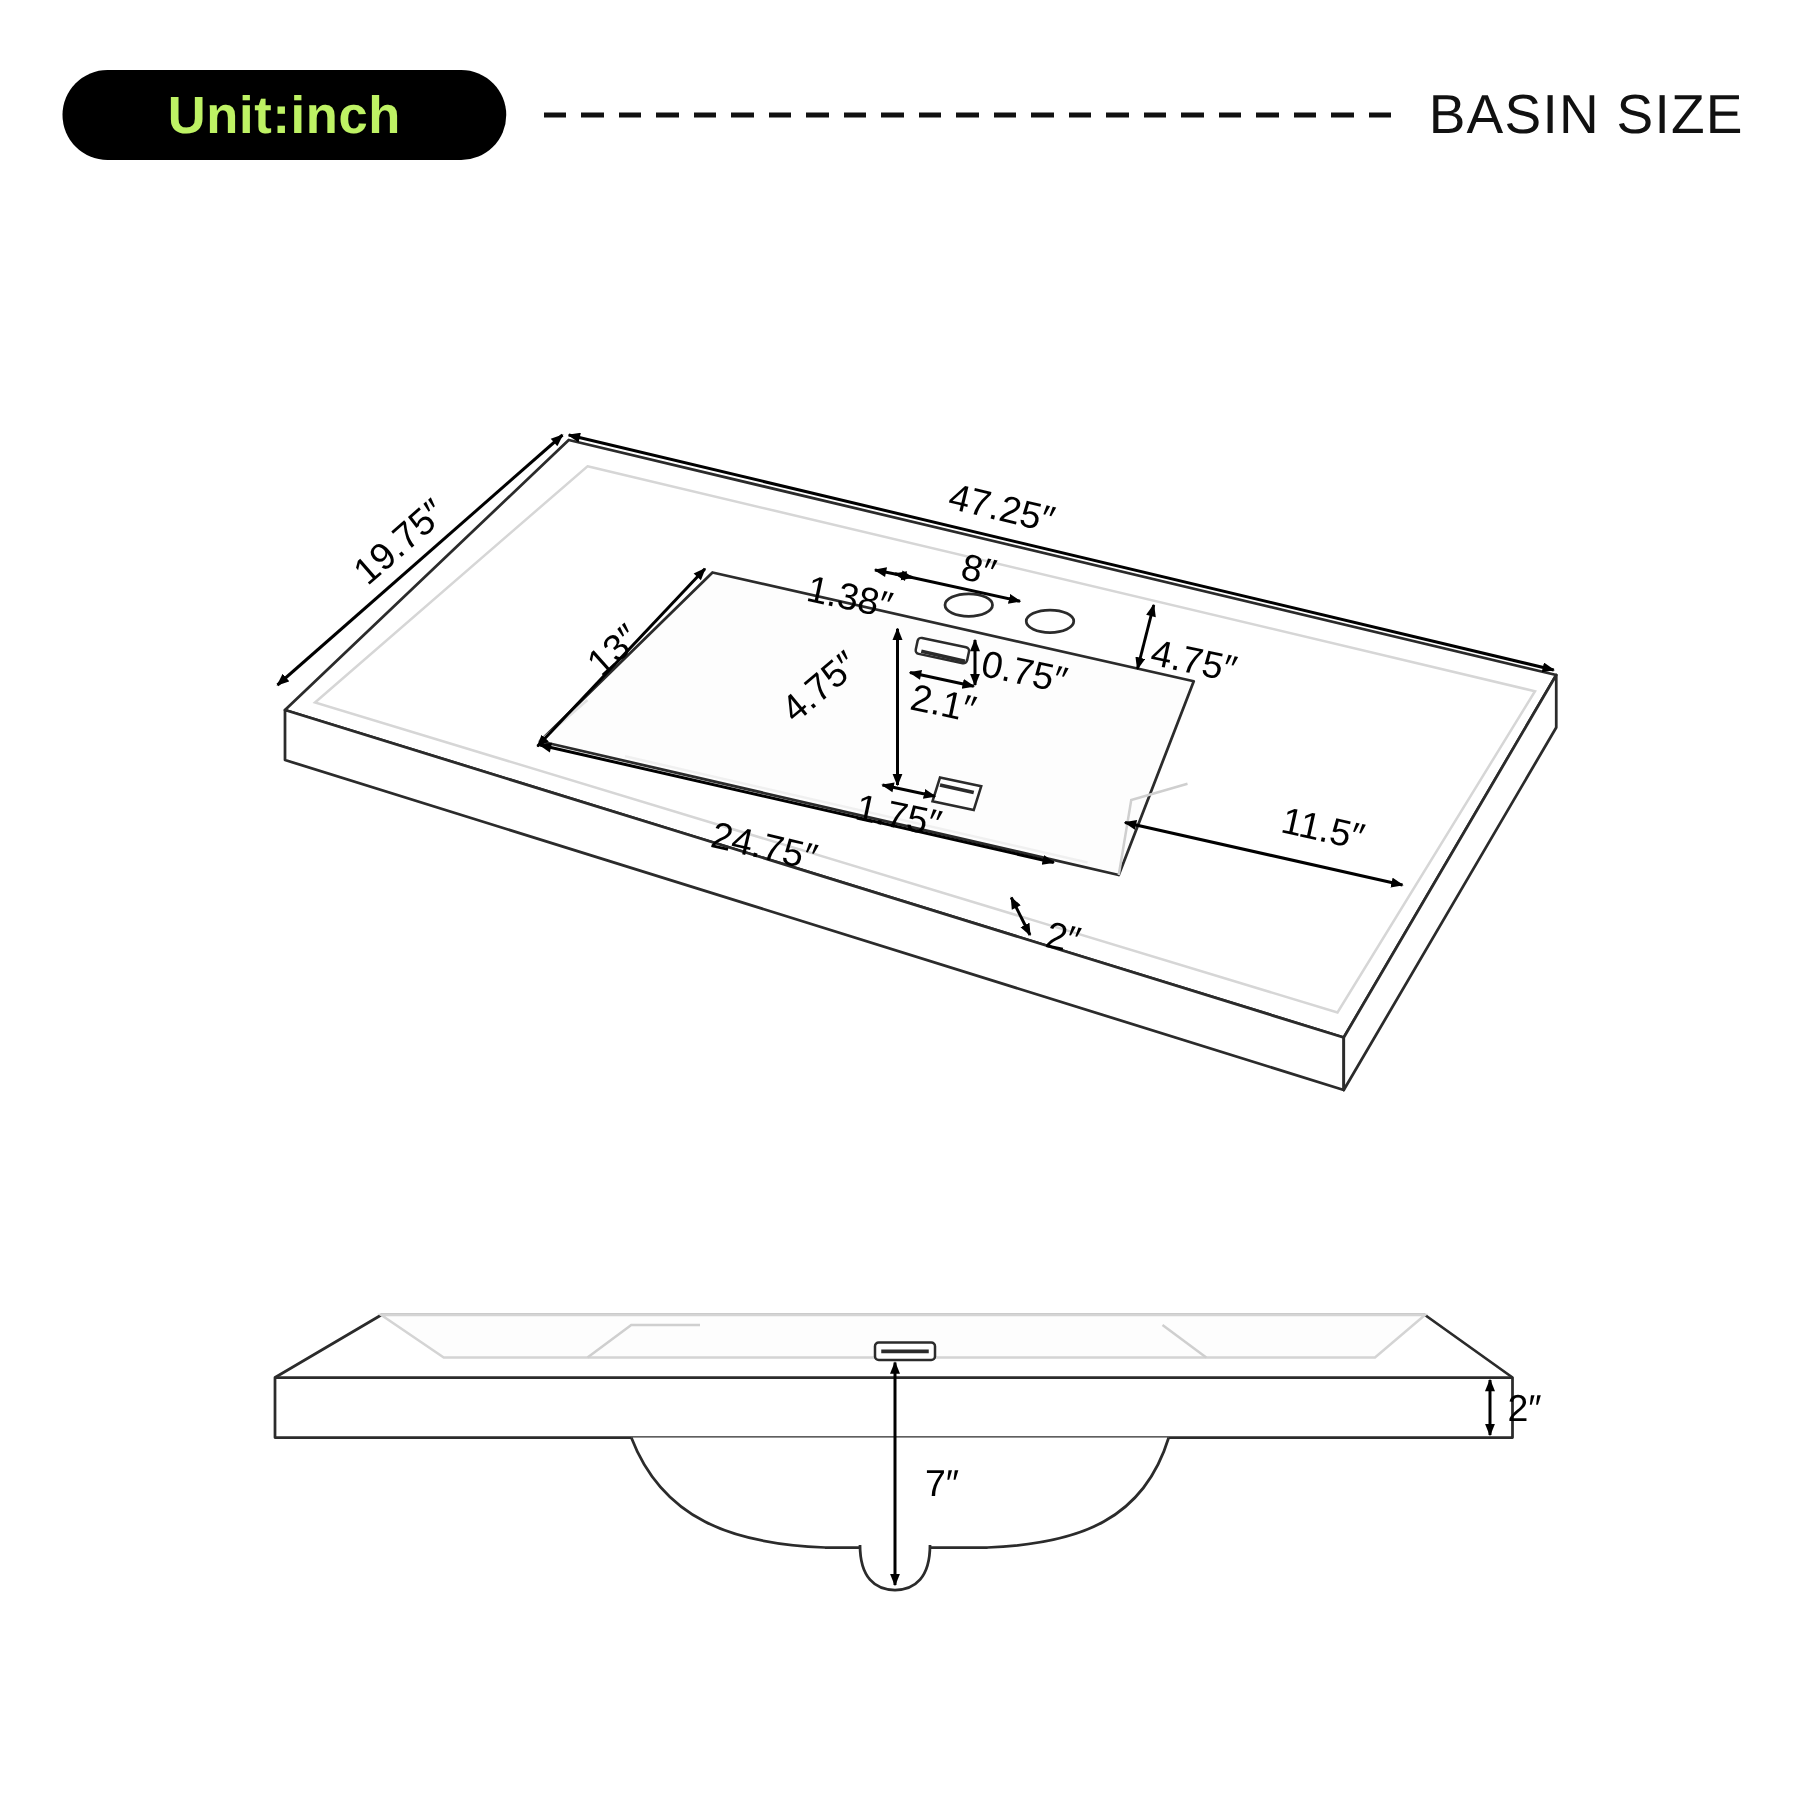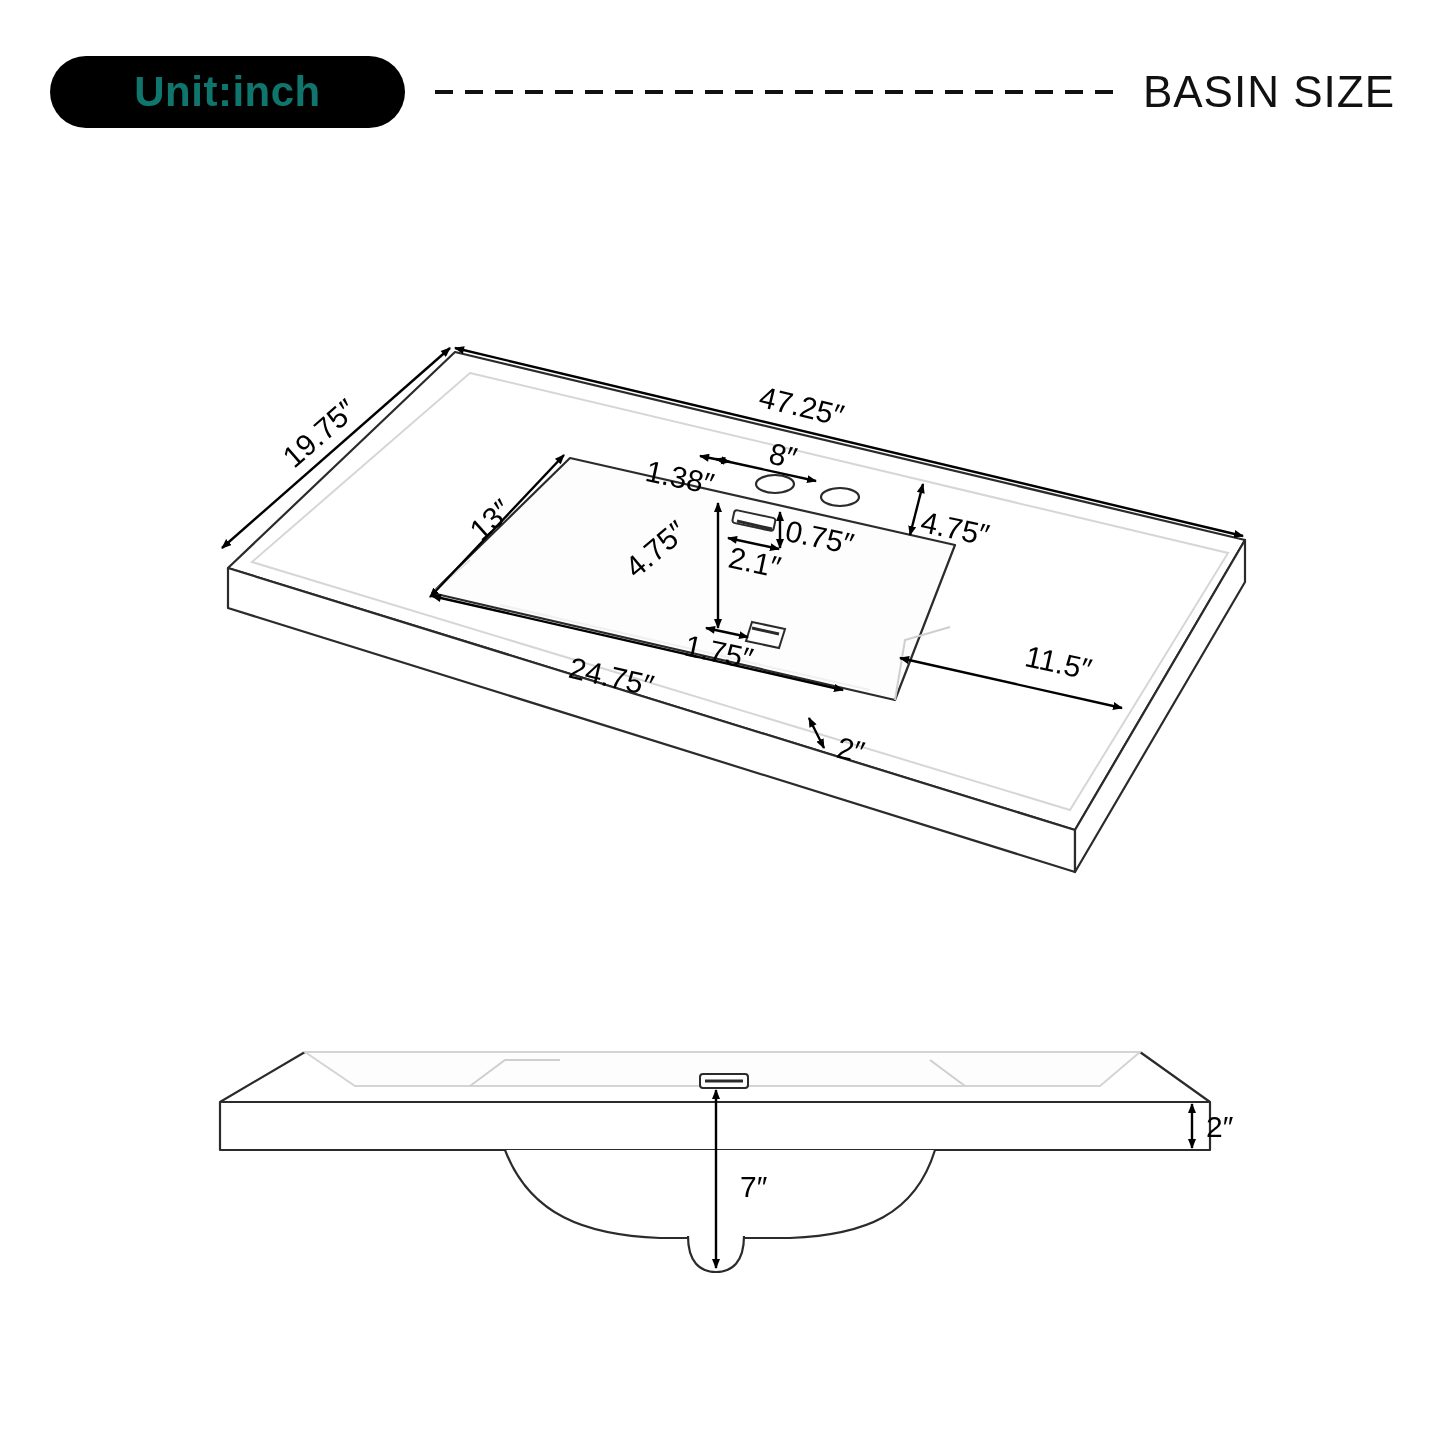--- a/index.html
+++ b/index.html
@@ -24,21 +24,21 @@
     width: 1345px;
     height: 72px;
     display: flex;
     align-items: center;
   }
   #unit-badge {
     width: 355px;
     height: 72px;
     background: #000000;
     border-radius: 36px;
-    color: #0f766e;
+    color: #bef264;
     font-size: 42px;
     font-weight: bold;
     display: flex;
     align-items: center;
     justify-content: center;
     letter-spacing: 0.5px;
     flex: 0 0 auto;
   }
   #header-dashes {
     flex: 1 1 auto;

